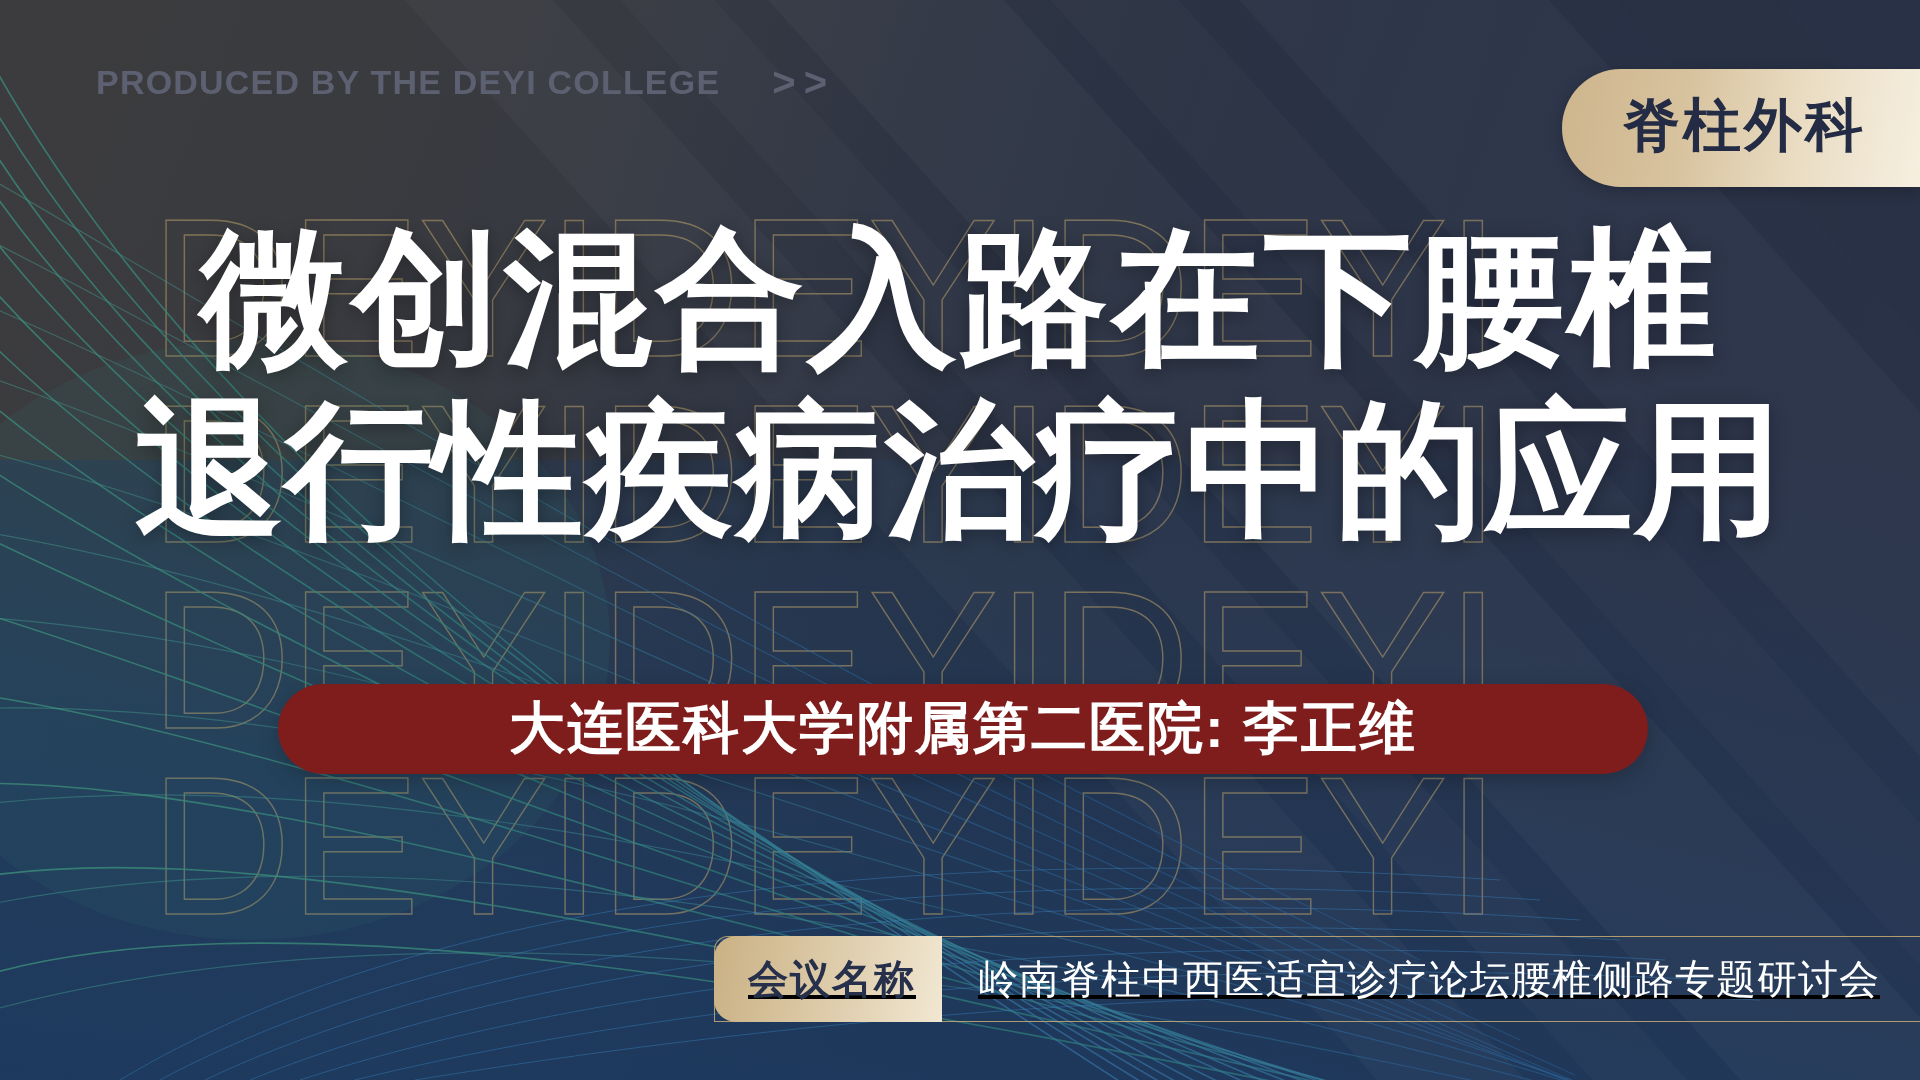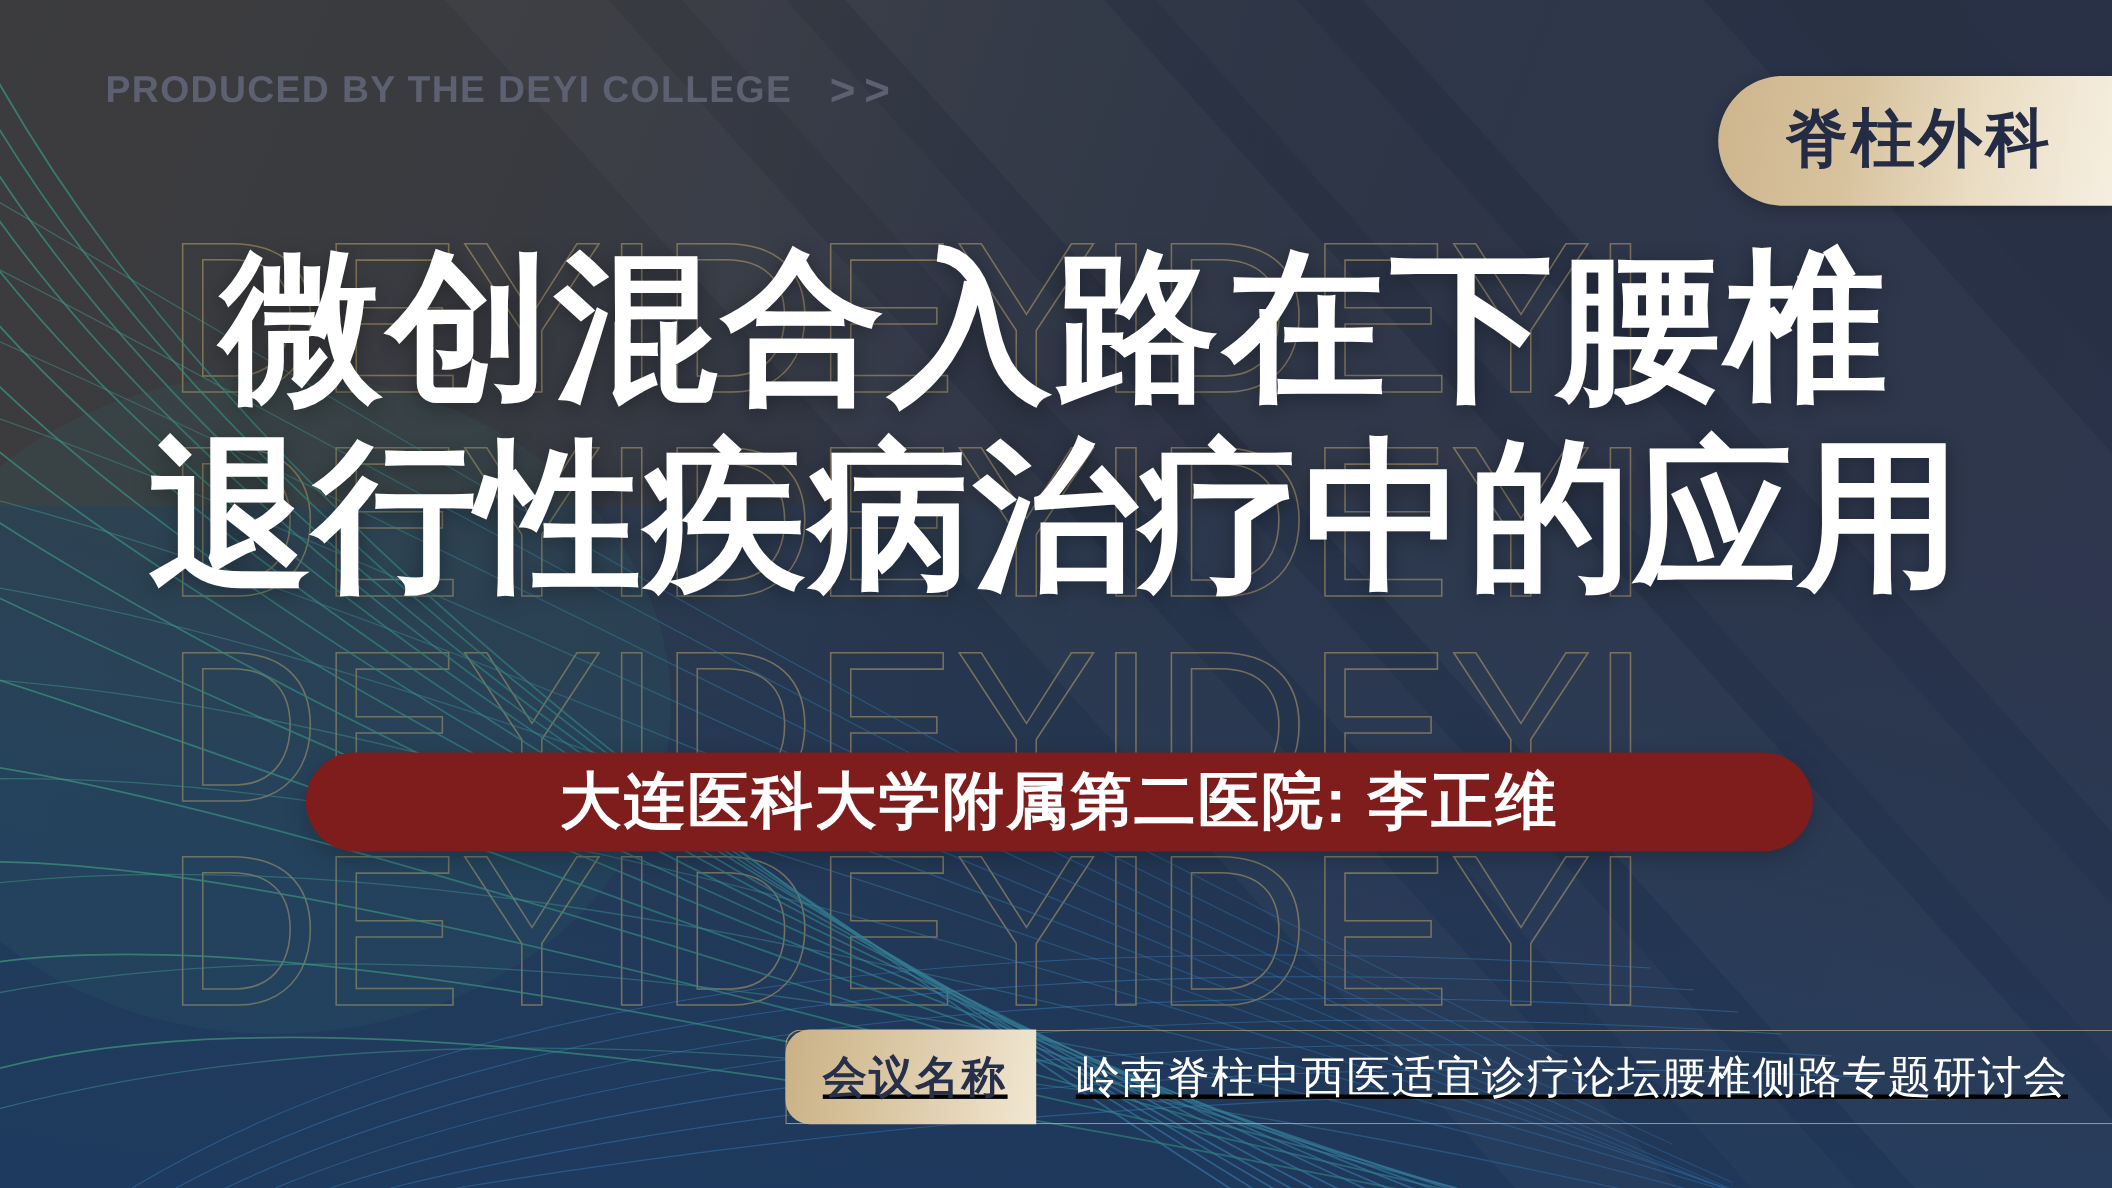--- a/index.html
+++ b/index.html
@@ -60,21 +60,21 @@
     -webkit-text-stroke:1.4px rgba(186,160,105,0.55);
     white-space:nowrap;
     overflow:hidden;
     user-select:none;
   }
   .wm-row{height:186px;overflow:hidden;}
 
   
   .kicker{
     position:absolute;left:96px;top:62px;
-    display:flex;align-items:center;gap:34px;
+    display:flex;align-items:center;gap:52px;
   }
   .kicker-text{
     font-size:34px;font-weight:700;letter-spacing:1.2px;
     color:#5c6070;
     font-family:"Liberation Sans",sans-serif;
   }
   .chevrons{
     display:flex;gap:8px;align-items:center;
     color:#5c6070;font-size:40px;font-weight:700;line-height:1;
   }

